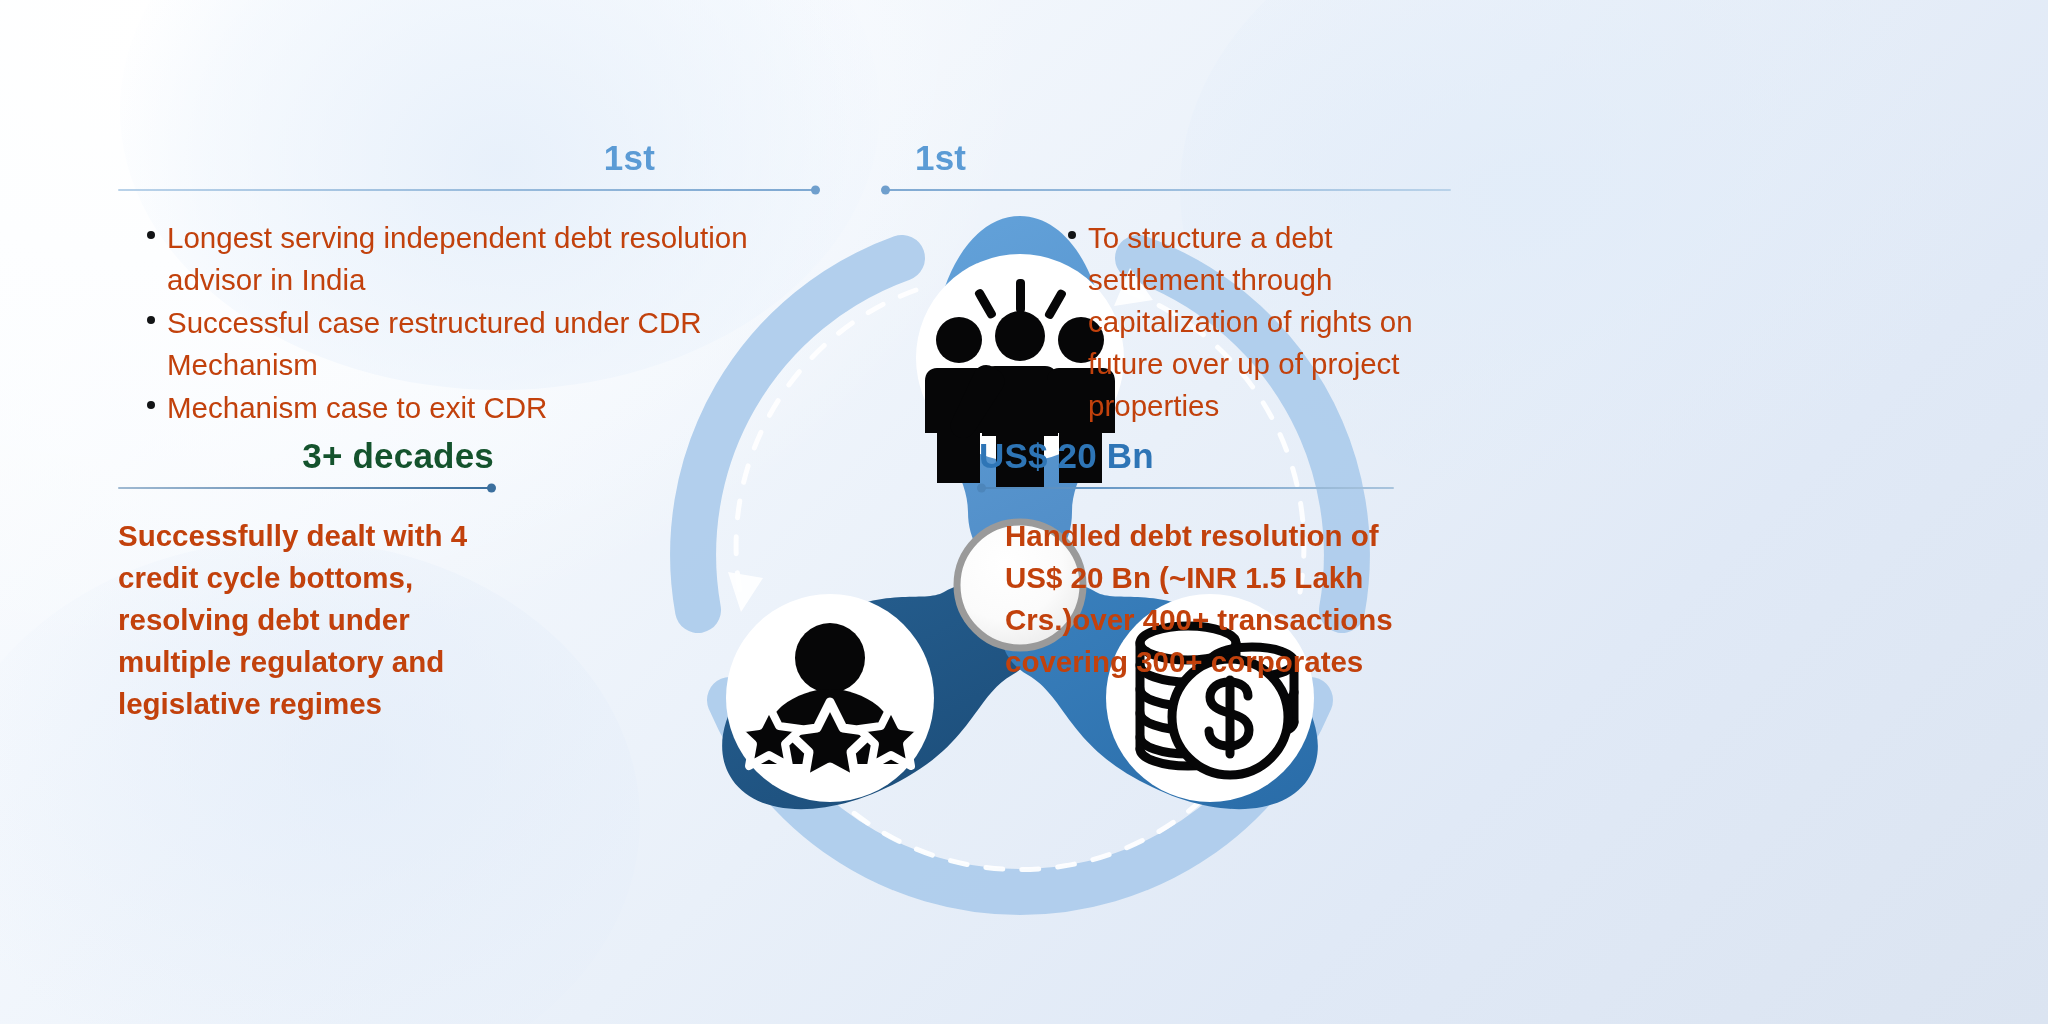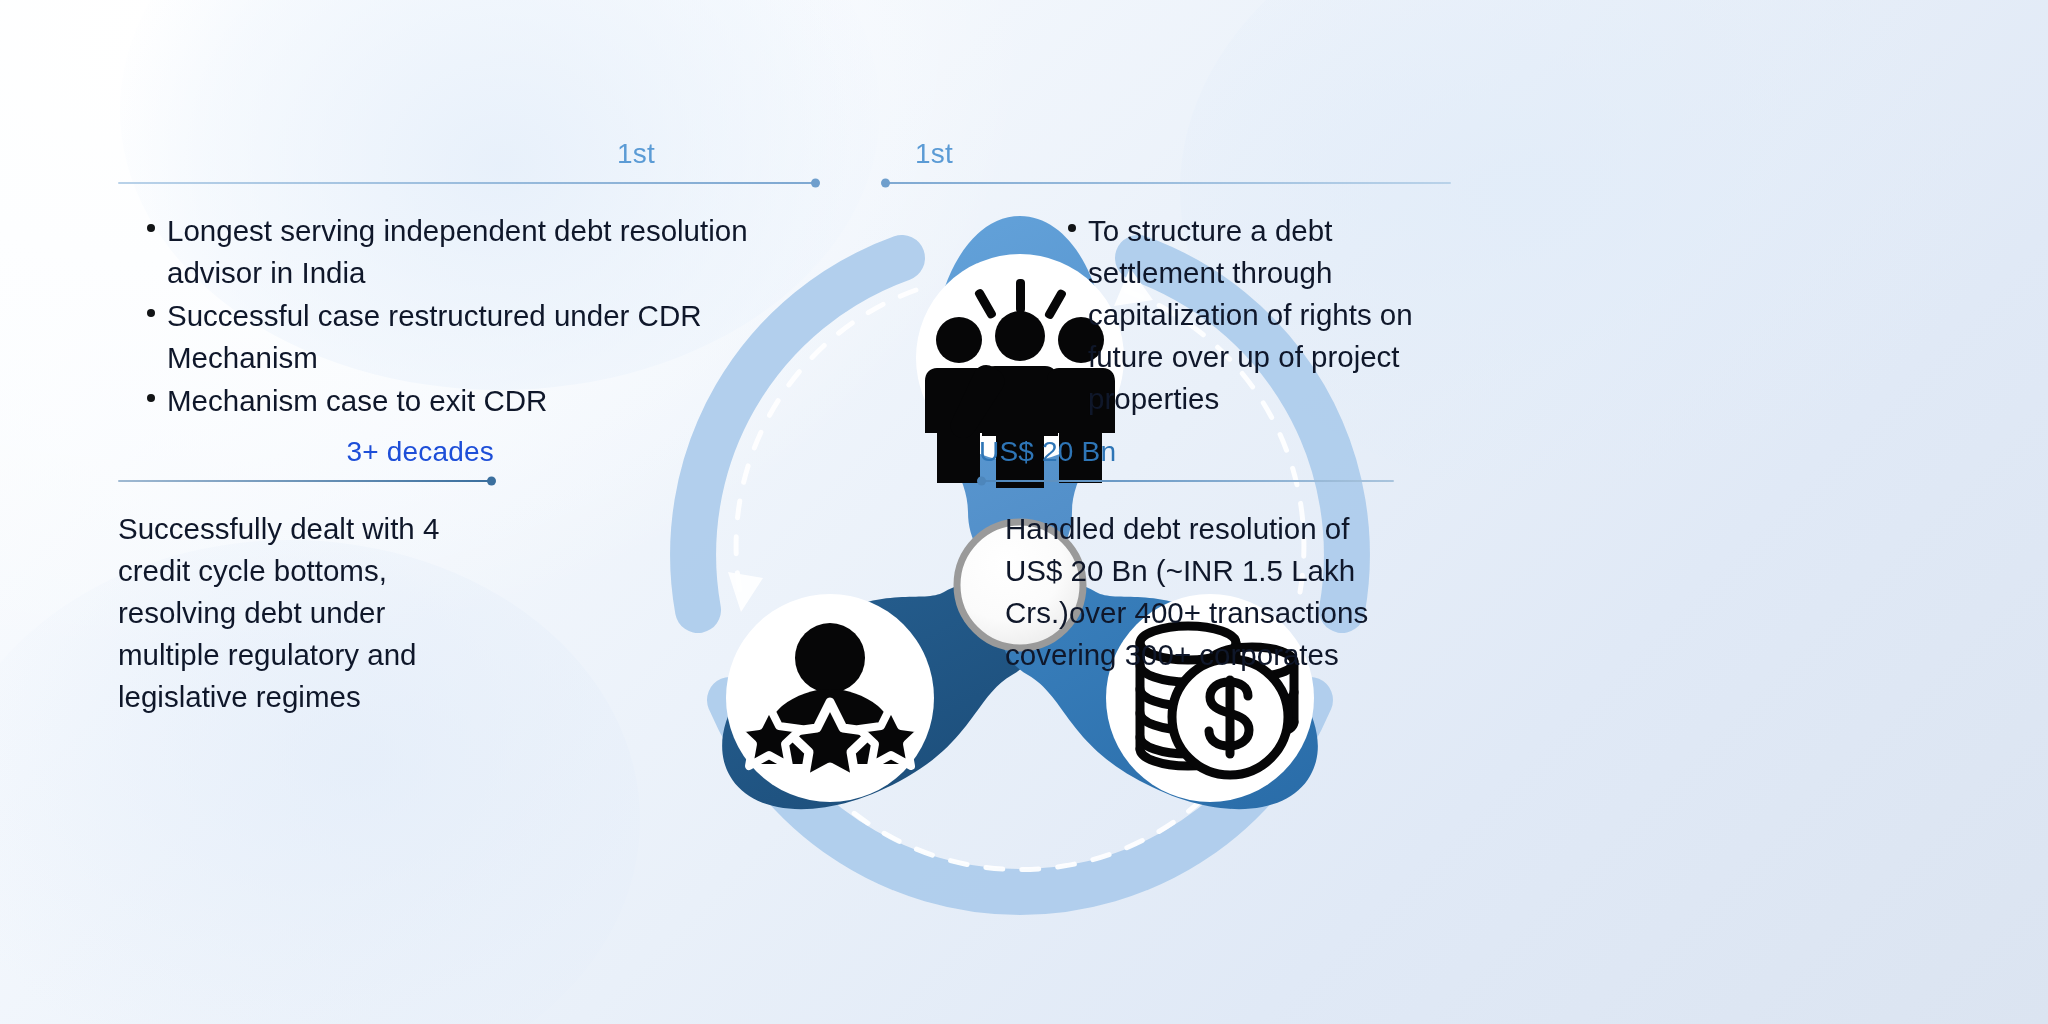--- a/index.html
+++ b/index.html
@@ -21,58 +21,58 @@
   .blob-c{left:-60px;top:540px;width:700px;height:560px;
       background:radial-gradient(ellipse at 60% 40%, rgba(226,236,249,.7) 0%, rgba(255,255,255,0) 74%);}
 
   
   .spinner-wrap{position:absolute;left:430px;top:140px;width:1180px;height:800px;}
   .spinner-wrap svg{display:block;width:100%;height:100%;overflow:visible;}
 
   
   .panel{position:absolute;}
   .panel .kpi{
-    font-size:28px;font-weight:normal;line-height:1;
+    font-size:35px;font-weight:bold;line-height:1;
     letter-spacing:.2px;white-space:nowrap;
   }
   .panel .rule{
     position:relative;height:2px;border-radius:2px;margin-top:14px;
   }
   .panel .rule .dot{
     position:absolute;top:50%;width:9px;height:9px;border-radius:50%;
     transform:translateY(-50%);
   }
   .panel .body{
-    margin-top:26px;font-size:29.5px;line-height:1.42;color:#0f172a;
+    margin-top:26px;font-size:29.5px;line-height:1.42;color:#c2410c;
   }
   .panel ul{list-style:none;margin:0;padding:0;}
   .panel li{position:relative;padding-left:27px;margin-bottom:1px;}
   .panel li::before{
     content:"";position:absolute;left:7px;top:14px;
     width:8px;height:8px;border-radius:50%;background:#121416;
   }
-  .panel p{margin:0;}
+  .panel p{margin:0;font-weight:bold;}
 
   
   #panel-tl{left:118px;top:140px;width:700px;text-align:left;}
   #panel-tl .kpi{text-align:right;padding-right:163px;color:#5b9bd5;}
   #panel-tl .rule{background:linear-gradient(90deg,#b9d2e9 0%, #7fa9d2 96%);width:100%;}
   #panel-tl .rule .dot{right:-2px;background:#6f9fcd;}
   #panel-tl .body{padding-left:22px;}
 
   
   #panel-tr{left:883px;top:140px;width:568px;}
   #panel-tr .kpi{text-align:left;padding-left:32px;color:#5b9bd5;}
   #panel-tr .rule{background:linear-gradient(90deg,#7fa9d2 0%, #b9d2e9 100%);width:100%;}
   #panel-tr .rule .dot{left:-2px;background:#6f9fcd;}
   #panel-tr .body{padding-left:178px;}
 
   
   #panel-bl{left:118px;top:438px;width:376px;}
-  #panel-bl .kpi{text-align:right;color:#1d4ed8;}
+  #panel-bl .kpi{text-align:right;color:#14532d;}
   #panel-bl .rule{background:linear-gradient(90deg,#9fb9d2 0%, #3b6f9e 98%);width:100%;}
   #panel-bl .rule .dot{right:-2px;background:#3b6f9e;}
   #panel-bl .body{width:360px;}
 
   
   #panel-br{left:979px;top:438px;width:415px;}
   #panel-br .kpi{text-align:left;color:#2e75b6;}
   #panel-br .rule{background:linear-gradient(90deg,#4d86bb 0%, #a9c4dd 100%);width:100%;}
   #panel-br .rule .dot{left:-2px;background:#4d86bb;}
   #panel-br .body{width:400px;margin-left:26px;}

